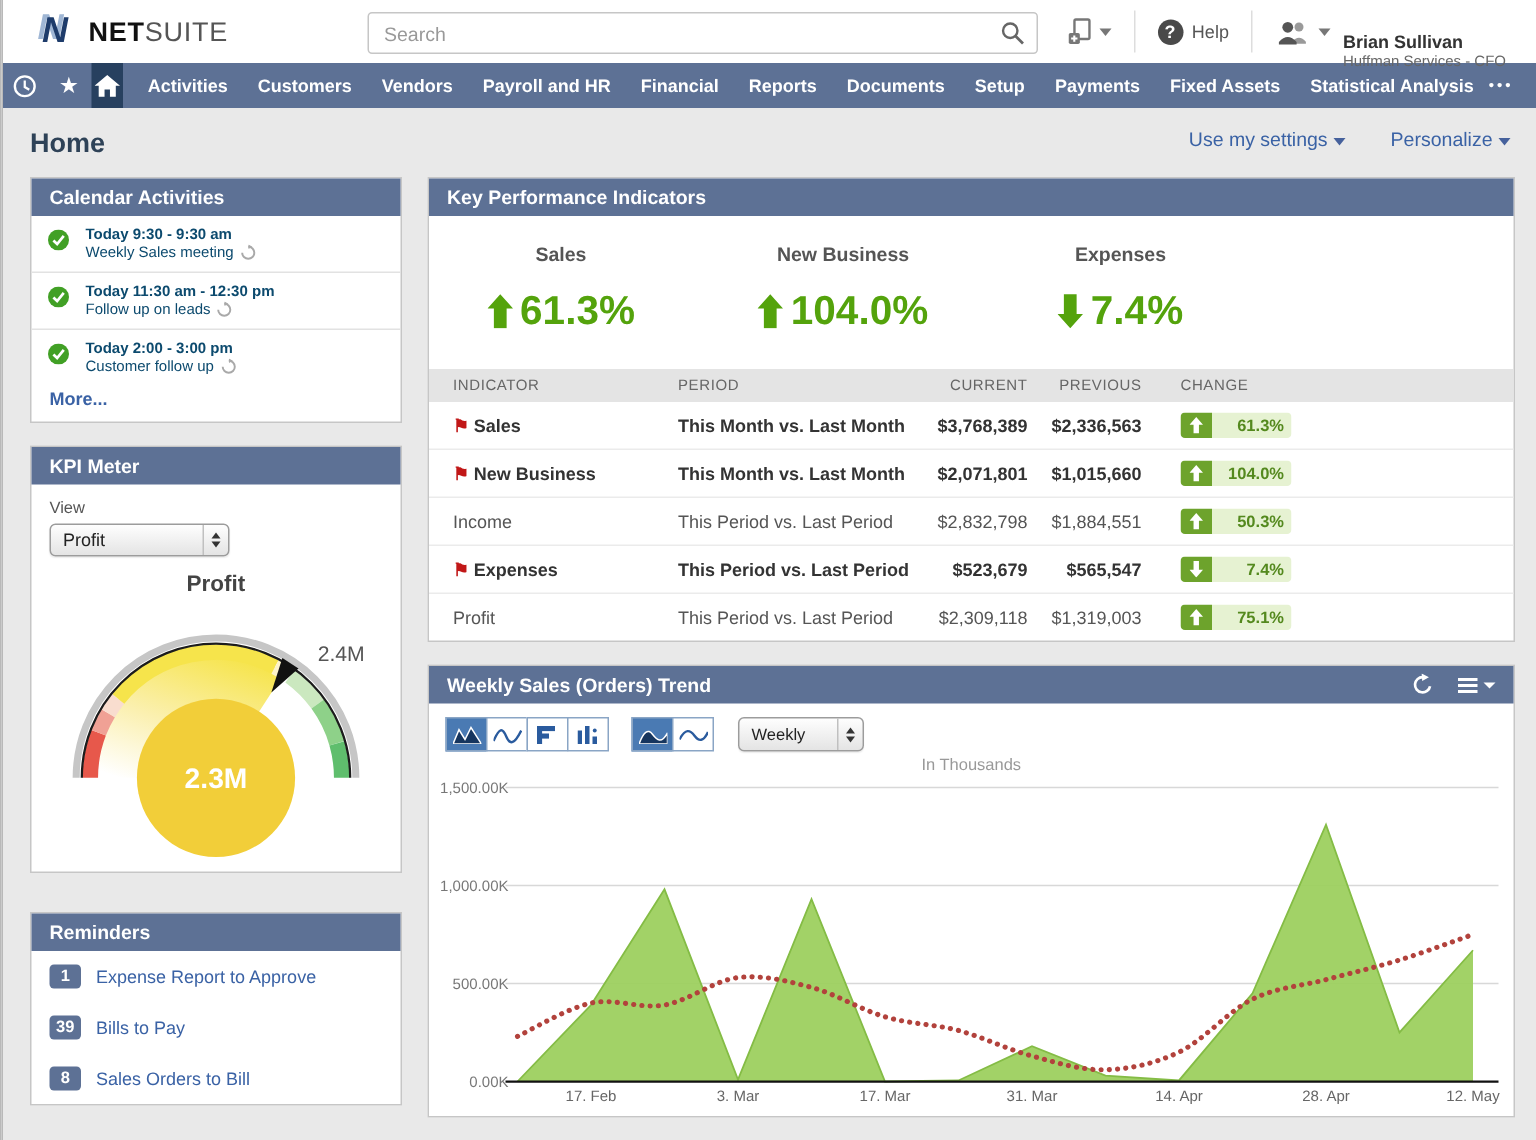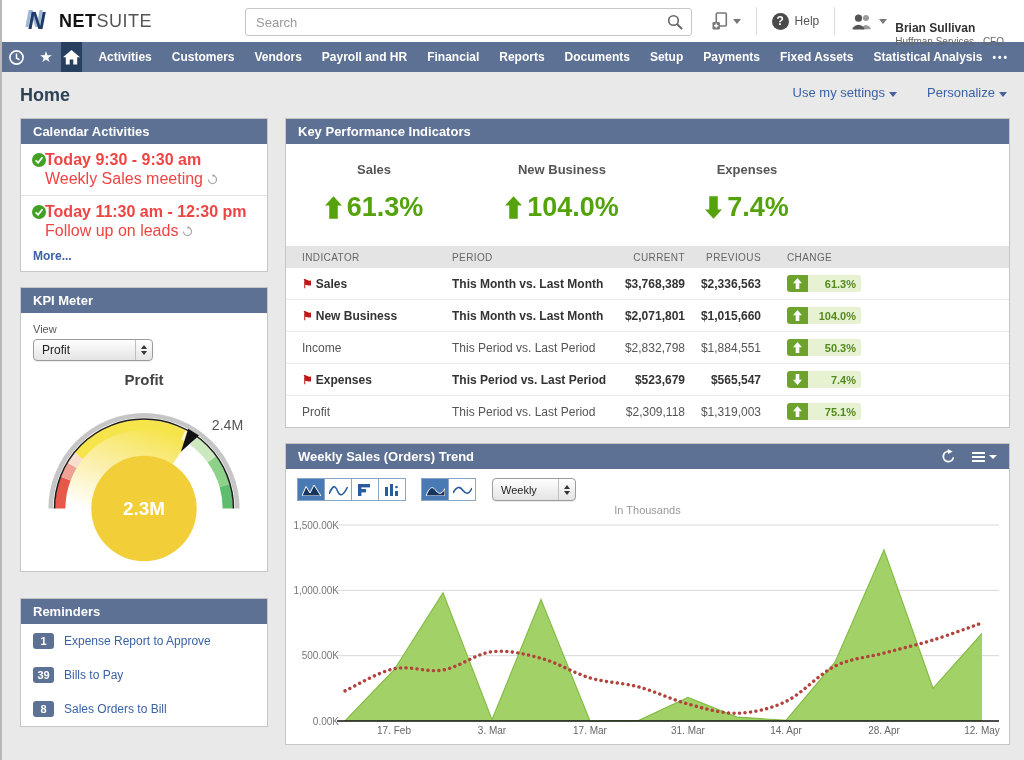--- a/index.html
+++ b/index.html
@@ -45,21 +45,21 @@
   .plink{color:#3a62a5;font-size:13px;display:flex;align-items:center;cursor:pointer;}
   .plink .caret{border-top-color:#46619c;margin-top:4px;margin-left:4px;border-top-width:5px;}
   
   .panel{background:#fff;border:1px solid #c6c6c6;}
   .panel-h{background:#5d7195;color:#fff;font-size:13px;font-weight:bold;padding:5px 12px;
     display:flex;align-items:center;}
   .ph-icons{margin-left:auto;display:flex;gap:16px;align-items:center;}
   .left-col{position:absolute;left:18px;top:118px;width:248px;}
   .main-col{position:absolute;left:283px;top:118px;width:725px;}
   
-  .cal-item{position:relative;padding:7px 10px 7px 24px;font-size:16px;color:#ef4444;cursor:pointer;}
+  .cal-item{position:relative;padding:7px 10px 7px 36px;font-size:10px;color:#0c4a6e;cursor:pointer;}
   .cal-item + .cal-item{border-top:1px solid #e2e2e2;}
   .cal-time{font-weight:bold;}
   .cal-subject{margin-top:1px;display:flex;align-items:center;gap:4px;}
   .check-icon{position:absolute;left:11px;top:9px;}
   .cal-more{text-align:left;font-weight:bold;color:#3a62a5;font-size:12px;padding:2px 12px 8px;cursor:pointer;}
   
   .view-block{padding:10px 12px 0 12px;}
   .view-label{font-size:11px;color:#555;margin-bottom:4px;}
   .select{display:inline-flex;align-items:center;border:1px solid #9c9c9c;border-radius:4px;
     background:linear-gradient(#fefefe,#e4e4e4);height:20px;font-size:12px;color:#222;
@@ -236,20 +236,34 @@
           </svg>
           <div class="cal-time">Today 11:30 am - 12:30 pm</div>
           <div class="cal-subject">
             <span>Follow up on leads</span>
             <svg width="11" height="11" viewBox="0 0 12 12">
               <path d="M6 1.6 A4.4 4.4 0 1 1 1.6 6" fill="none" stroke="#a9a9a9" stroke-width="1.4"></path>
               <path d="M6.2 0 L9 1.6 L6.2 3.2 Z" fill="#a9a9a9"></path>
             </svg>
           </div>
         </div>
+        <div class="cal-item">
+          <svg class="check-icon" width="14" height="14" viewBox="0 0 14 14">
+            <circle cx="7" cy="7" r="7" fill="#41a025"></circle>
+            <path d="M3.6 7.3 L6.1 9.7 L10.5 4.2" stroke="#fff" stroke-width="1.8" fill="none"></path>
+          </svg>
+          <div class="cal-time">Today 2:00 - 3:00 pm</div>
+          <div class="cal-subject">
+            <span>Customer follow up</span>
+            <svg width="11" height="11" viewBox="0 0 12 12">
+              <path d="M6 1.6 A4.4 4.4 0 1 1 1.6 6" fill="none" stroke="#a9a9a9" stroke-width="1.4"></path>
+              <path d="M6.2 0 L9 1.6 L6.2 3.2 Z" fill="#a9a9a9"></path>
+            </svg>
+          </div>
+        </div>
       </div>
     <div class="cal-more">More...</div>
   </div>
 
   <div class="panel" style="margin-top:15px;padding-bottom:4px;">
     <div class="panel-h">
         <span>KPI Meter</span>
       </div>
     <div class="view-block">
       <div class="view-label">View</div>

